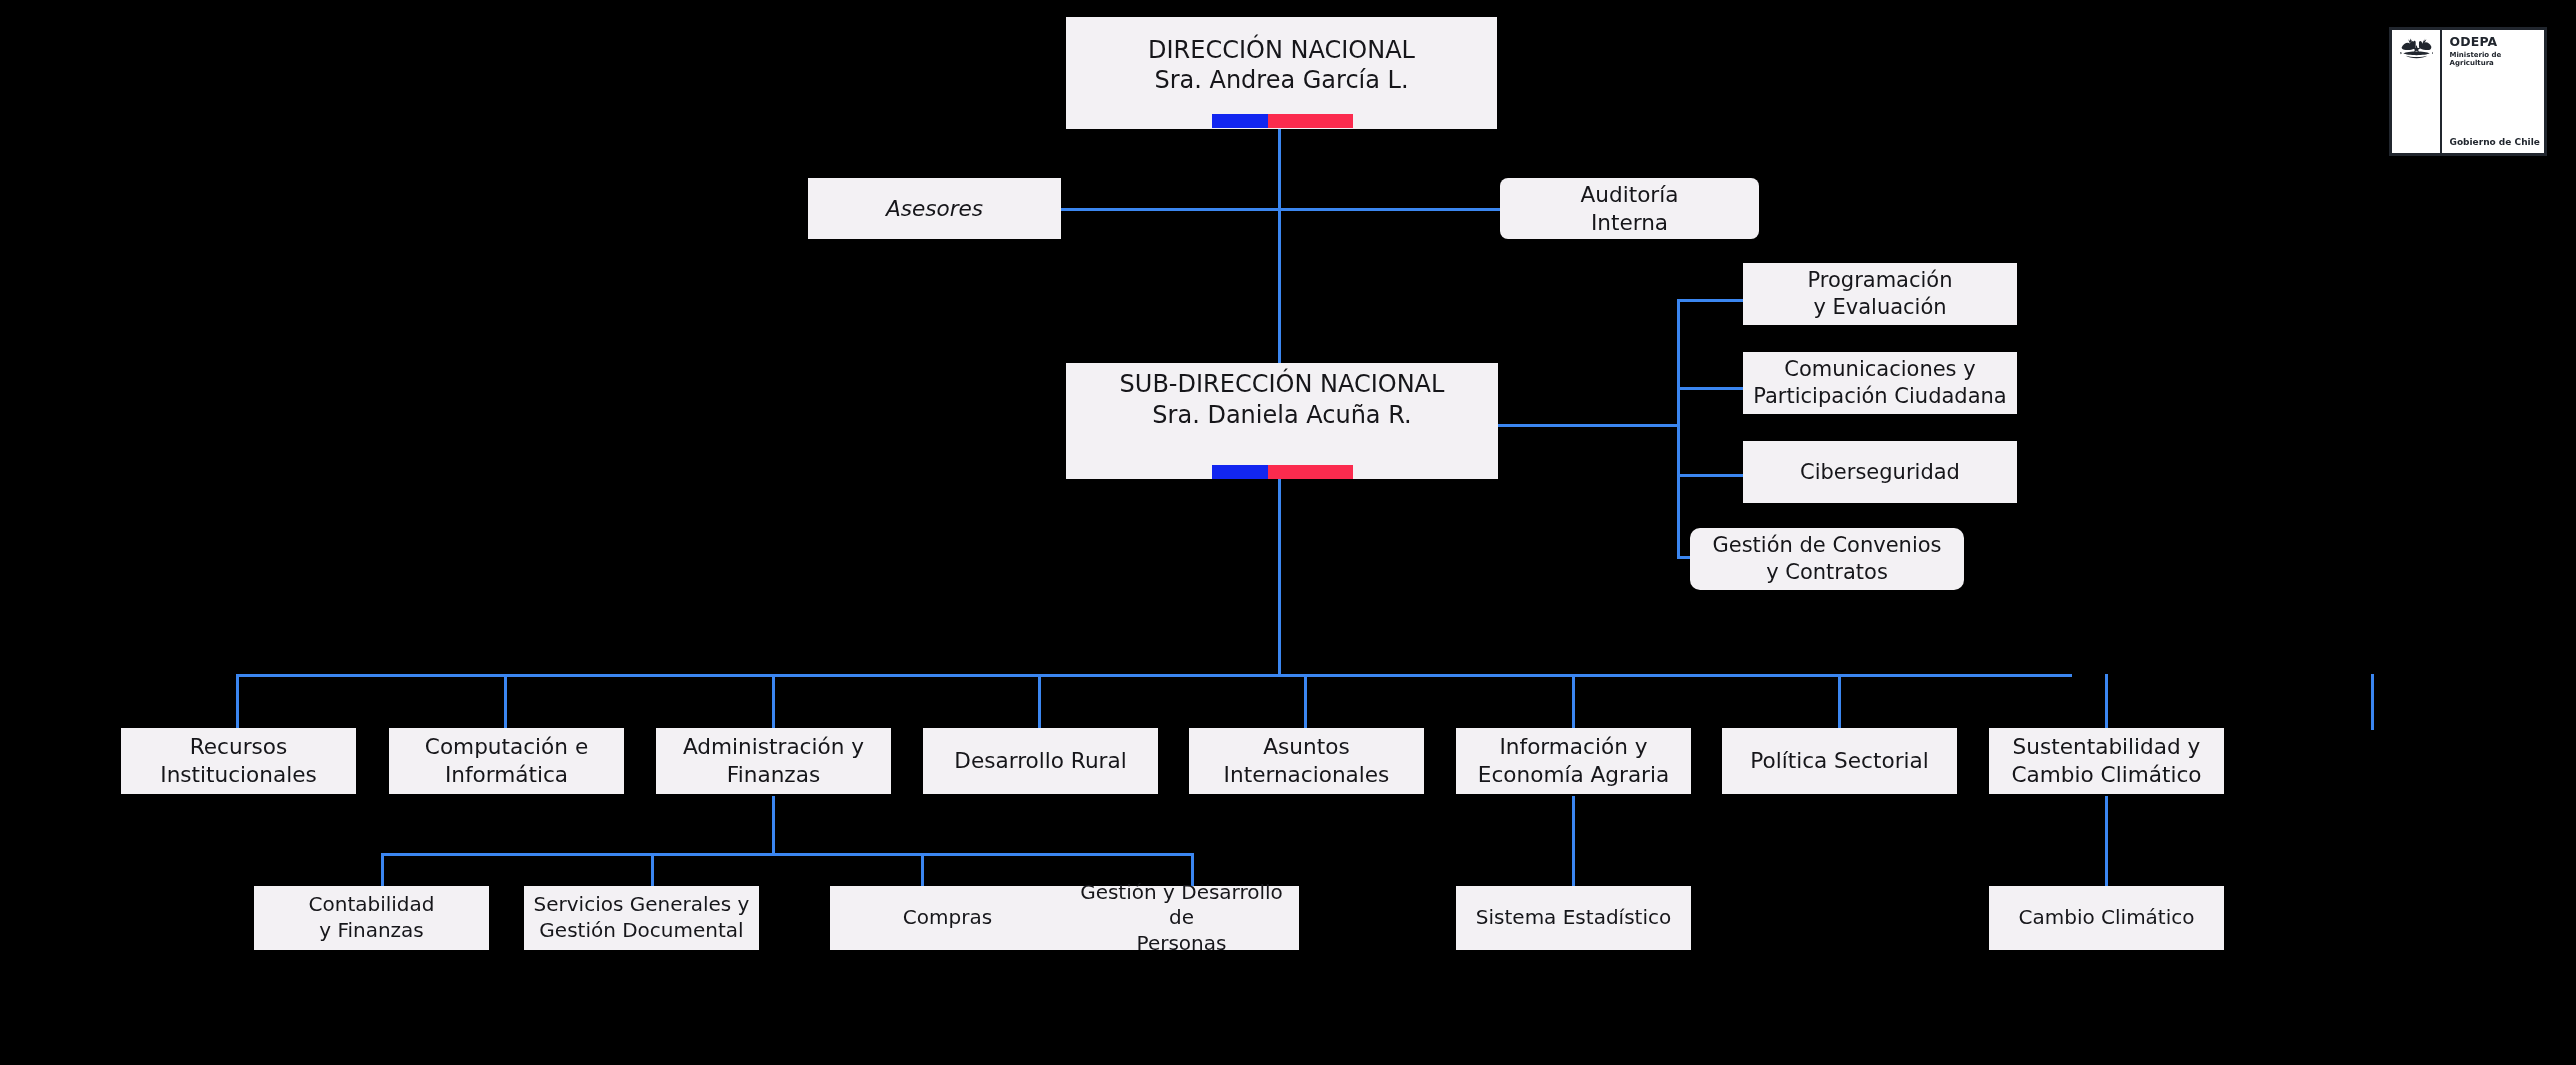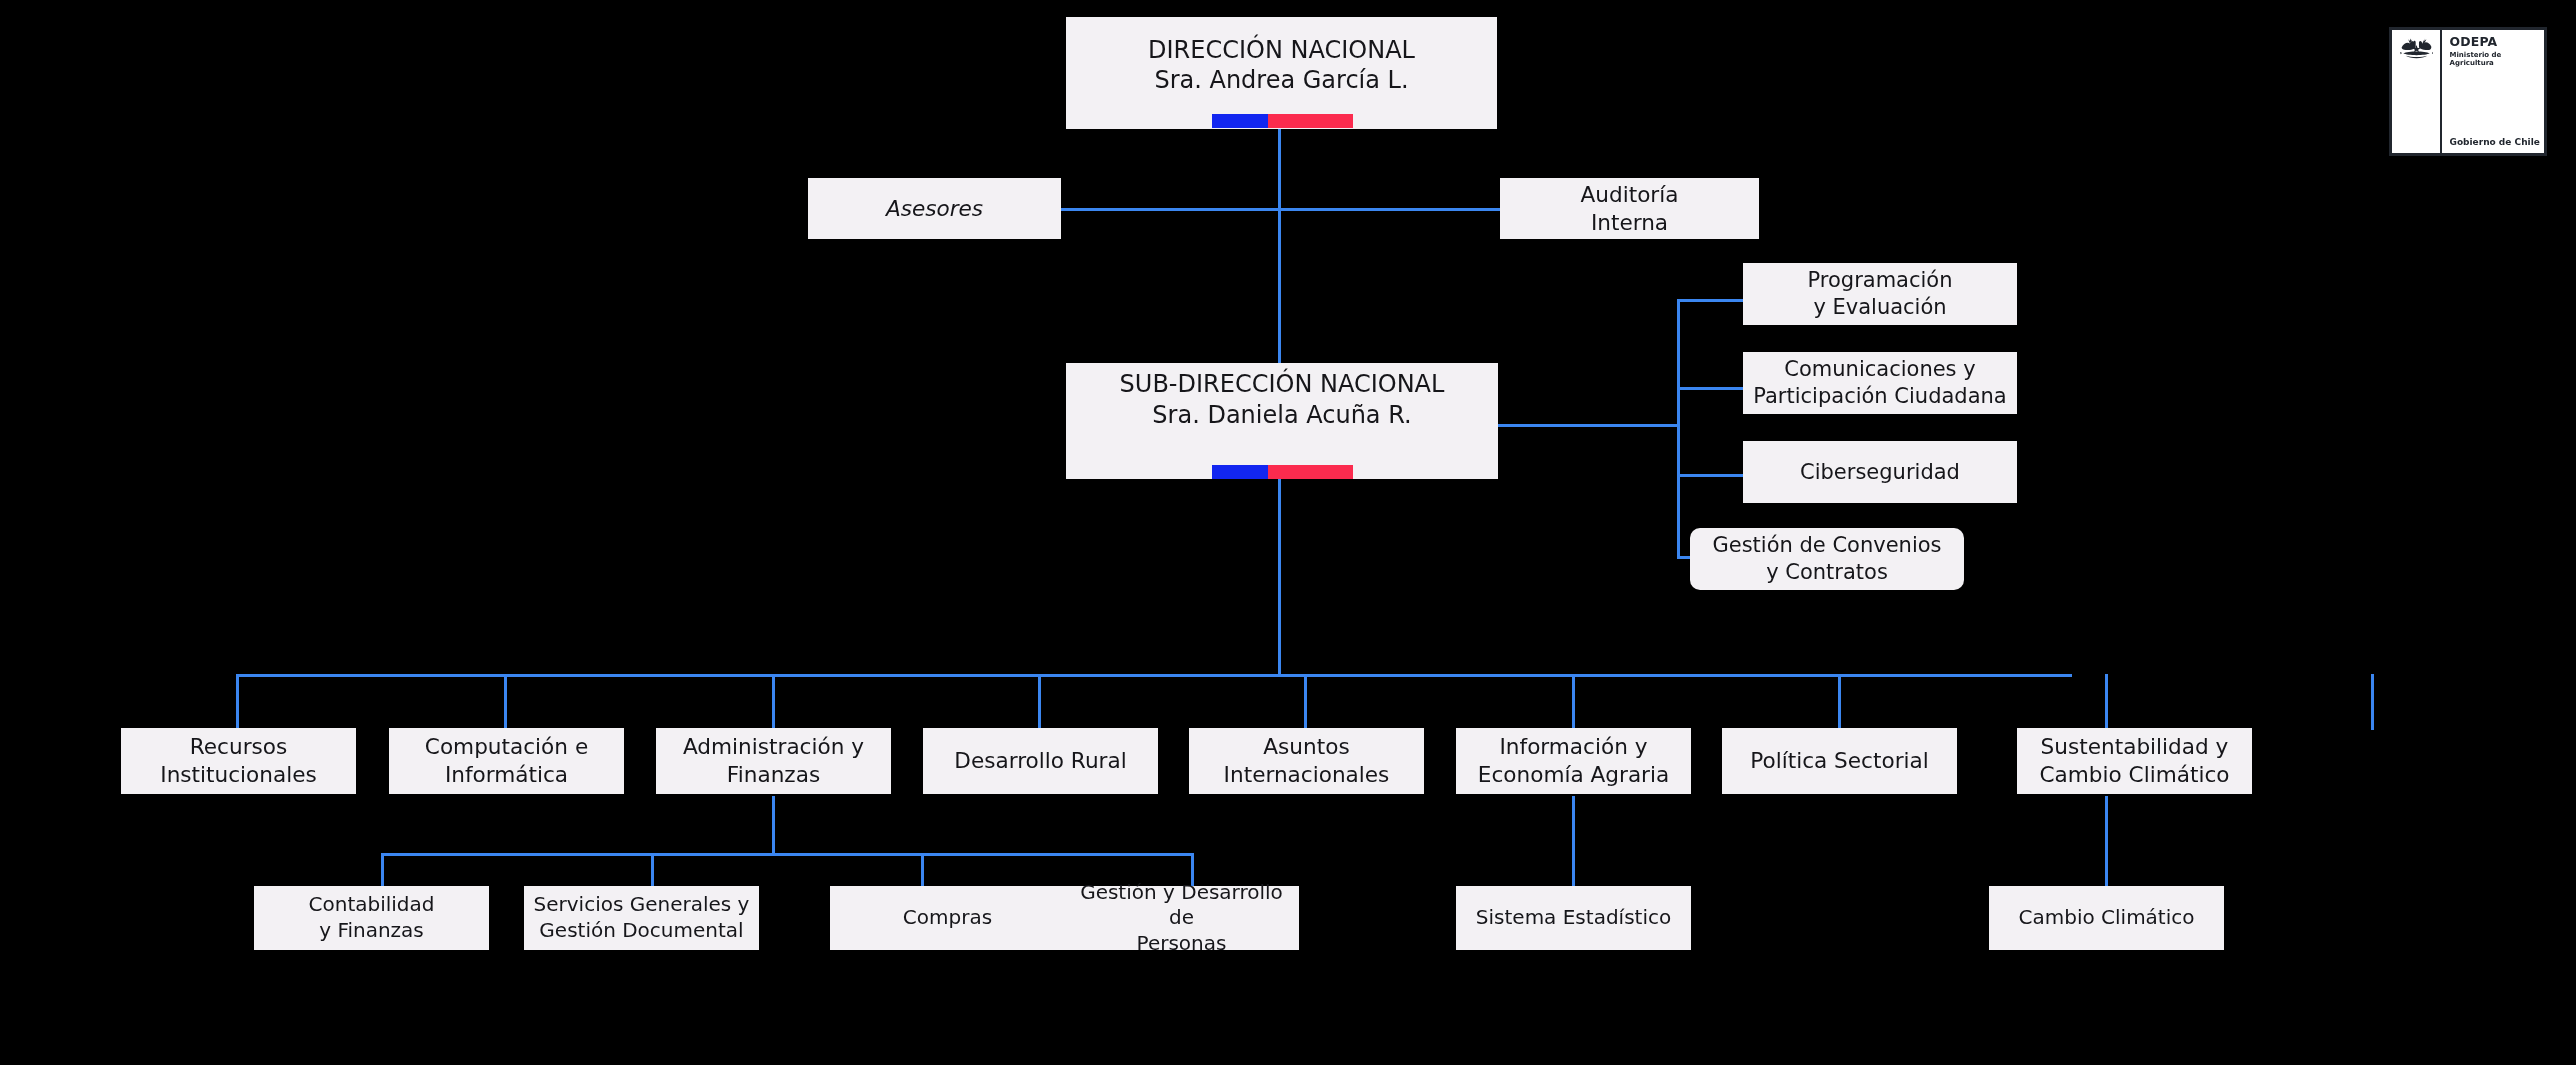--- a/index.html
+++ b/index.html
@@ -173,21 +173,21 @@
   </div>
   <div class="flagbar" style="left:1212px; top:114px; width:141px;">
     <div class="fb-blue"></div>
     <div class="fb-red"></div>
   </div>
 
   <div class="node node-side" style="left:808px; top:178px; width:253px; height:61px;font-style:italic;">
     <span class="lbl">Asesores</span>
   </div>
 
-  <div class="node node-side" style="left:1500px; top:178px; width:259px; height:61px;">
+  <div class="node node-side" style="left:1500px; top:178px; width:259px; height:61px;border-radius:8px;">
     <span class="lbl">Auditoría
 Interna</span>
   </div>
 
   <div class="node node-top" style="left:1066px; top:363px; width:432px; height:116px; flex-direction:column; justify-content:flex-start; padding-top:6px;">
     <span class="lbl">SUB-DIRECCIÓN NACIONAL</span>
     <span class="lbl">Sra.  Daniela Acuña R.</span>
   </div>
   <div class="flagbar" style="left:1212px; top:465px; width:141px;">
     <div class="fb-blue"></div>
@@ -229,21 +229,21 @@
     <span class="lbl">Asuntos
 Internacionales</span>
   </div>
   <div class="node node-div" style="left:1456px; top:728px; width:235px; height:66px;">
     <span class="lbl">Información y
 Economía Agraria</span>
   </div>
   <div class="node node-div" style="left:1722px; top:728px; width:235px; height:66px;">
     <span class="lbl">Política Sectorial</span>
   </div>
-  <div class="node node-div" style="left:1989px; top:728px; width:235px; height:66px;margin-left:28px;">
+  <div class="node node-div" style="left:1989px; top:728px; width:235px; height:66px;">
     <span class="lbl">Sustentabilidad y
 Cambio Climático</span>
   </div>
 
   <div class="node node-sub" style="left:254px; top:886px; width:235px; height:64px;">
     <span class="lbl">Contabilidad
 y Finanzas</span>
   </div>
   <div class="node node-sub" style="left:524px; top:886px; width:235px; height:64px;">
     <span class="lbl">Servicios Generales y

